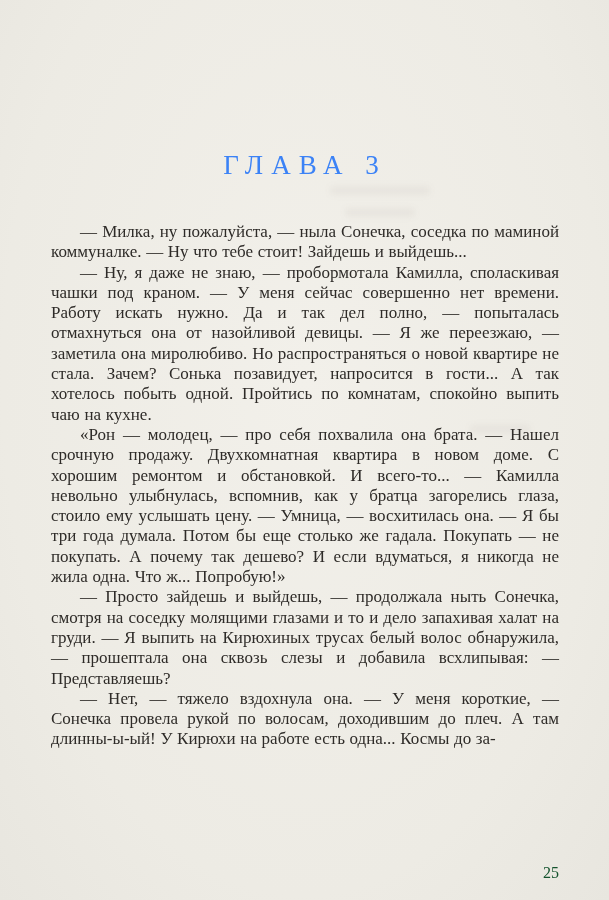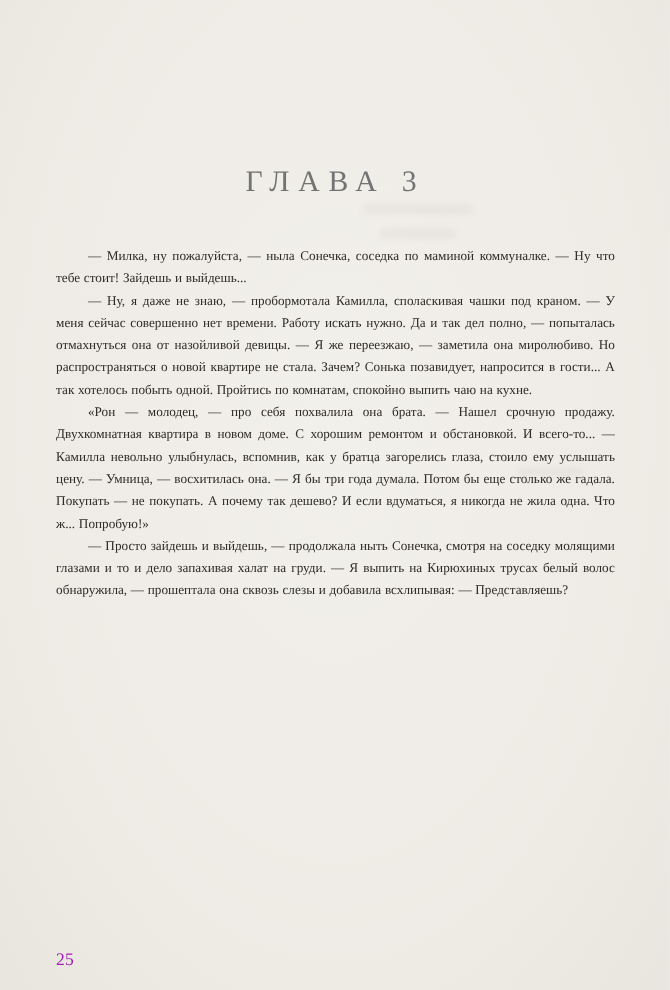--- a/index.html
+++ b/index.html
@@ -23,43 +23,43 @@
       top: 0;
       height: 100%;
     }
     .chapter-title {
       margin: 0;
       padding-top: 150px;
       text-align: center;
       font-size: 27px;
       font-weight: normal;
       letter-spacing: 8px;
-      color: #737373;
+      color: #3b82f6;
       font-family: "Liberation Serif", serif;
     }
     .text-block {
       margin-top: 41px;
       text-align: justify;
-      font-size: 12px;
+      font-size: 17px;
       line-height: 20.3px;
     }
     .text-block p {
       margin: 0;
       padding: 0;
       text-indent: 29px;
       word-spacing: 0.4px;
     }
     .page-number {
       position: absolute;
       left: 0;
       right: 0;
       bottom: 18px;
-      text-align: left;
+      text-align: right;
       font-size: 16px;
-      color: #a21caf;
+      color: #14532d;
     }
     
     .showthrough {
       position: absolute;
       background: rgba(90, 85, 75, 0.05);
       filter: blur(3px);
       border-radius: 3px;
       pointer-events: none;
     }
     .st-1 { left: 330px; top: 186px; width: 100px; height: 9px; }
@@ -74,16 +74,17 @@
 <div class="showthrough st-3"></div>
 
 <div class="page">
   <h1 class="chapter-title">ГЛАВА 3</h1>
 
   <div class="text-block">
     <p>— Милка, ну пожалуйста, — ныла Сонечка, соседка по маминой коммуналке. — Ну что тебе стоит! Зайдешь и выйдешь...</p>
     <p>— Ну, я даже не знаю, — пробормотала Камилла, споласкивая чашки под краном. — У меня сейчас совершенно нет времени. Работу искать нужно. Да и так дел полно, — попыталась отмахнуться она от назойливой девицы. — Я же переезжаю, — заметила она миролюбиво. Но распространяться о новой квартире не стала. Зачем? Сонька позавидует, напросится в гости... А так хотелось побыть одной. Пройтись по комнатам, спокойно выпить чаю на кухне.</p>
     <p>«Рон — молодец, — про себя похвалила она брата. — Нашел срочную продажу. Двухкомнатная квартира в новом доме. С хорошим ремонтом и обстановкой. И всего-то... — Камилла невольно улыбнулась, вспомнив, как у братца загорелись глаза, стоило ему услышать цену. — Умница, — восхитилась она. — Я бы три года думала. Потом бы еще столько же гадала. Покупать — не покупать. А почему так дешево? И если вдуматься, я никогда не жила одна. Что ж... Попробую!»</p>
     <p>— Просто зайдешь и выйдешь, — продолжала ныть Сонечка, смотря на соседку молящими глазами и то и дело запахивая халат на груди. — Я выпить на Кирюхиных трусах белый волос обнаружила, — прошептала она сквозь слезы и добавила всхлипывая: — Представляешь?</p>
+    <p>— Нет, — тяжело вздохнула она. — У меня короткие, — Сонечка провела рукой по волосам, доходившим до плеч. А там длинны-ы-ый! У Кирюхи на работе есть одна... Космы до за-</p>
   </div>
 
   <div class="page-number">25</div>
 </div>
 
 </body></html>

